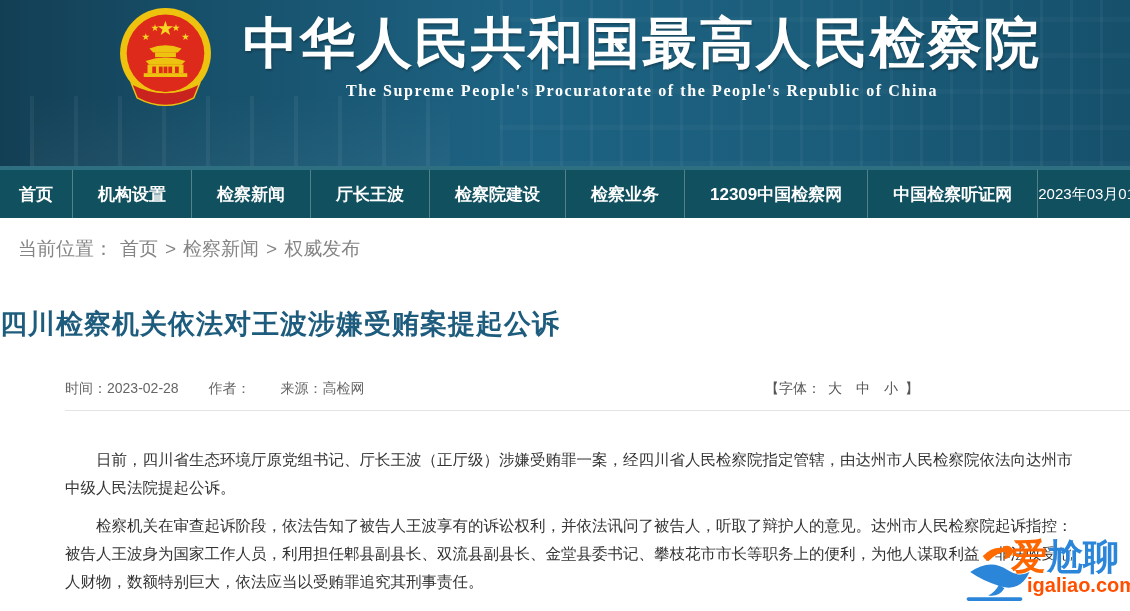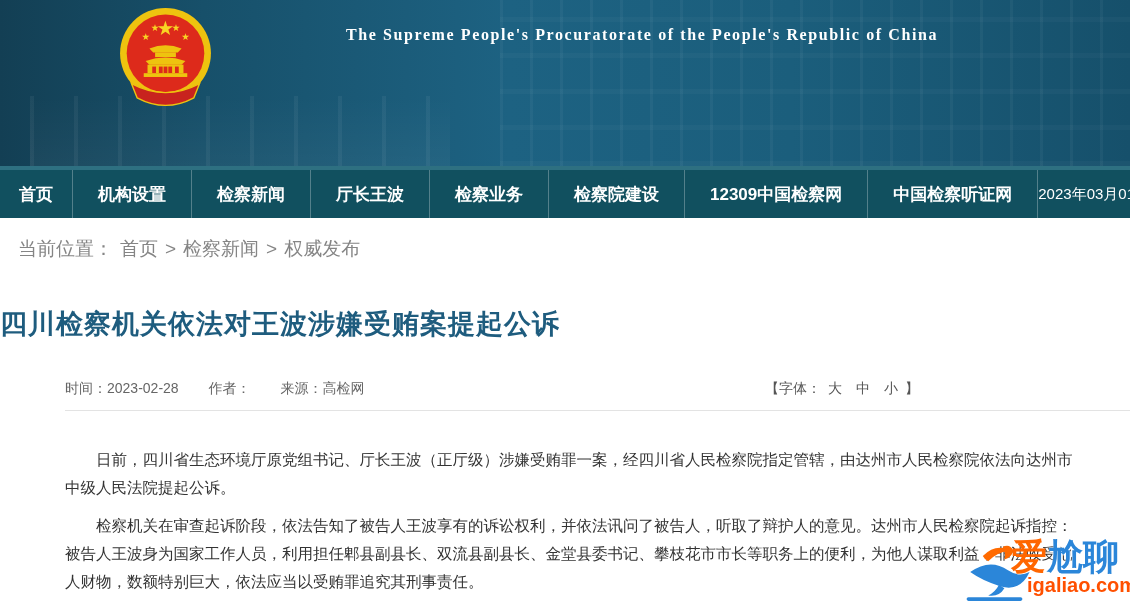--- a/index.html
+++ b/index.html
@@ -18,21 +18,21 @@
   .banner::after{content:"";position:absolute;left:30px;top:96px;width:420px;height:70px;
     background:
       repeating-linear-gradient(90deg,rgba(255,255,255,.05) 0 4px,transparent 4px 44px),
       linear-gradient(0deg,rgba(255,255,255,.04),transparent);}
   .emblem{position:absolute;left:118px;top:6px;z-index:2;}
   .banner-titles{position:absolute;left:222px;top:10px;width:840px;z-index:2;text-align:center;}
   .banner-title-cn{font-family:"Liberation Serif","DejaVu Serif",serif;font-weight:700;
     font-size:55px;line-height:68px;color:#ffffff;letter-spacing:2px;white-space:nowrap;
     text-shadow:1px 2px 2px rgba(0,0,0,.25);}
   .banner-title-en{font-family:"Liberation Serif","DejaVu Serif",serif;font-weight:700;
-    font-size:16px;color:#ffffff;letter-spacing:1.6px;margin-top:16px;white-space:nowrap;}
+    font-size:16px;color:#ffffff;letter-spacing:1.6px;margin-top:4px;white-space:nowrap;}
 
   
   .nav{display:flex;align-items:stretch;height:48px;background:#11505f;border-top:4px solid #2e7081;}
   .nav-item{display:flex;align-items:center;padding:12px 25px;color:#fff;font-size:17px;font-weight:700;
     border-right:1px solid rgba(255,255,255,.28);cursor:pointer;white-space:nowrap;}
   .nav-item:first-child{padding:0 19px;}
   .nav-item:last-of-type{border-right:none;}
   .nav-date{margin-left:auto;display:flex;align-items:center;padding-right:10px;color:#fff;
     font-size:15px;font-weight:400;white-space:nowrap;}
 
@@ -86,31 +86,32 @@
         <rect x="36" y="64" width="4" height="7" fill="#dd2a1b"></rect>
         <rect x="43" y="64" width="4" height="7" fill="#dd2a1b"></rect>
         <rect x="48" y="64" width="4" height="7" fill="#dd2a1b"></rect>
         <rect x="53" y="64" width="4" height="7" fill="#dd2a1b"></rect>
         <rect x="60" y="64" width="4" height="7" fill="#dd2a1b"></rect>
         <rect x="27" y="71" width="46" height="4" fill="#eec30f"></rect>
         <path d="M14,82 Q50,101 86,82 L80,97 Q50,113 20,97 Z" fill="#c8231e" stroke="#eec30f" stroke-width="1.5"></path>
       </svg>
     </div>
     <div class="banner-titles">
+      <div class="banner-title-cn">中华人民共和国最高人民检察院</div>
       <div class="banner-title-en">The Supreme People's Procuratorate of the People's Republic of China</div>
     </div>
   </div>
 
   <div class="nav">
     <div class="nav-item">首页</div>
     <div class="nav-item">机构设置</div>
     <div class="nav-item">检察新闻</div>
     <div class="nav-item">厅长王波</div>
+    <div class="nav-item">检察院建设</div>
     <div class="nav-item">检察业务</div>
-    <div class="nav-item">检察院建设</div>
     <div class="nav-item">12309中国检察网</div>
     <div class="nav-item">中国检察听证网</div>
     <div class="nav-date">2023年03月01日</div>
   </div>
 
   <div class="breadcrumb">
     <span>当前位置：</span>
     <a>首页</a>
     <span>&gt;</span>
     <a>检察新闻</a>

